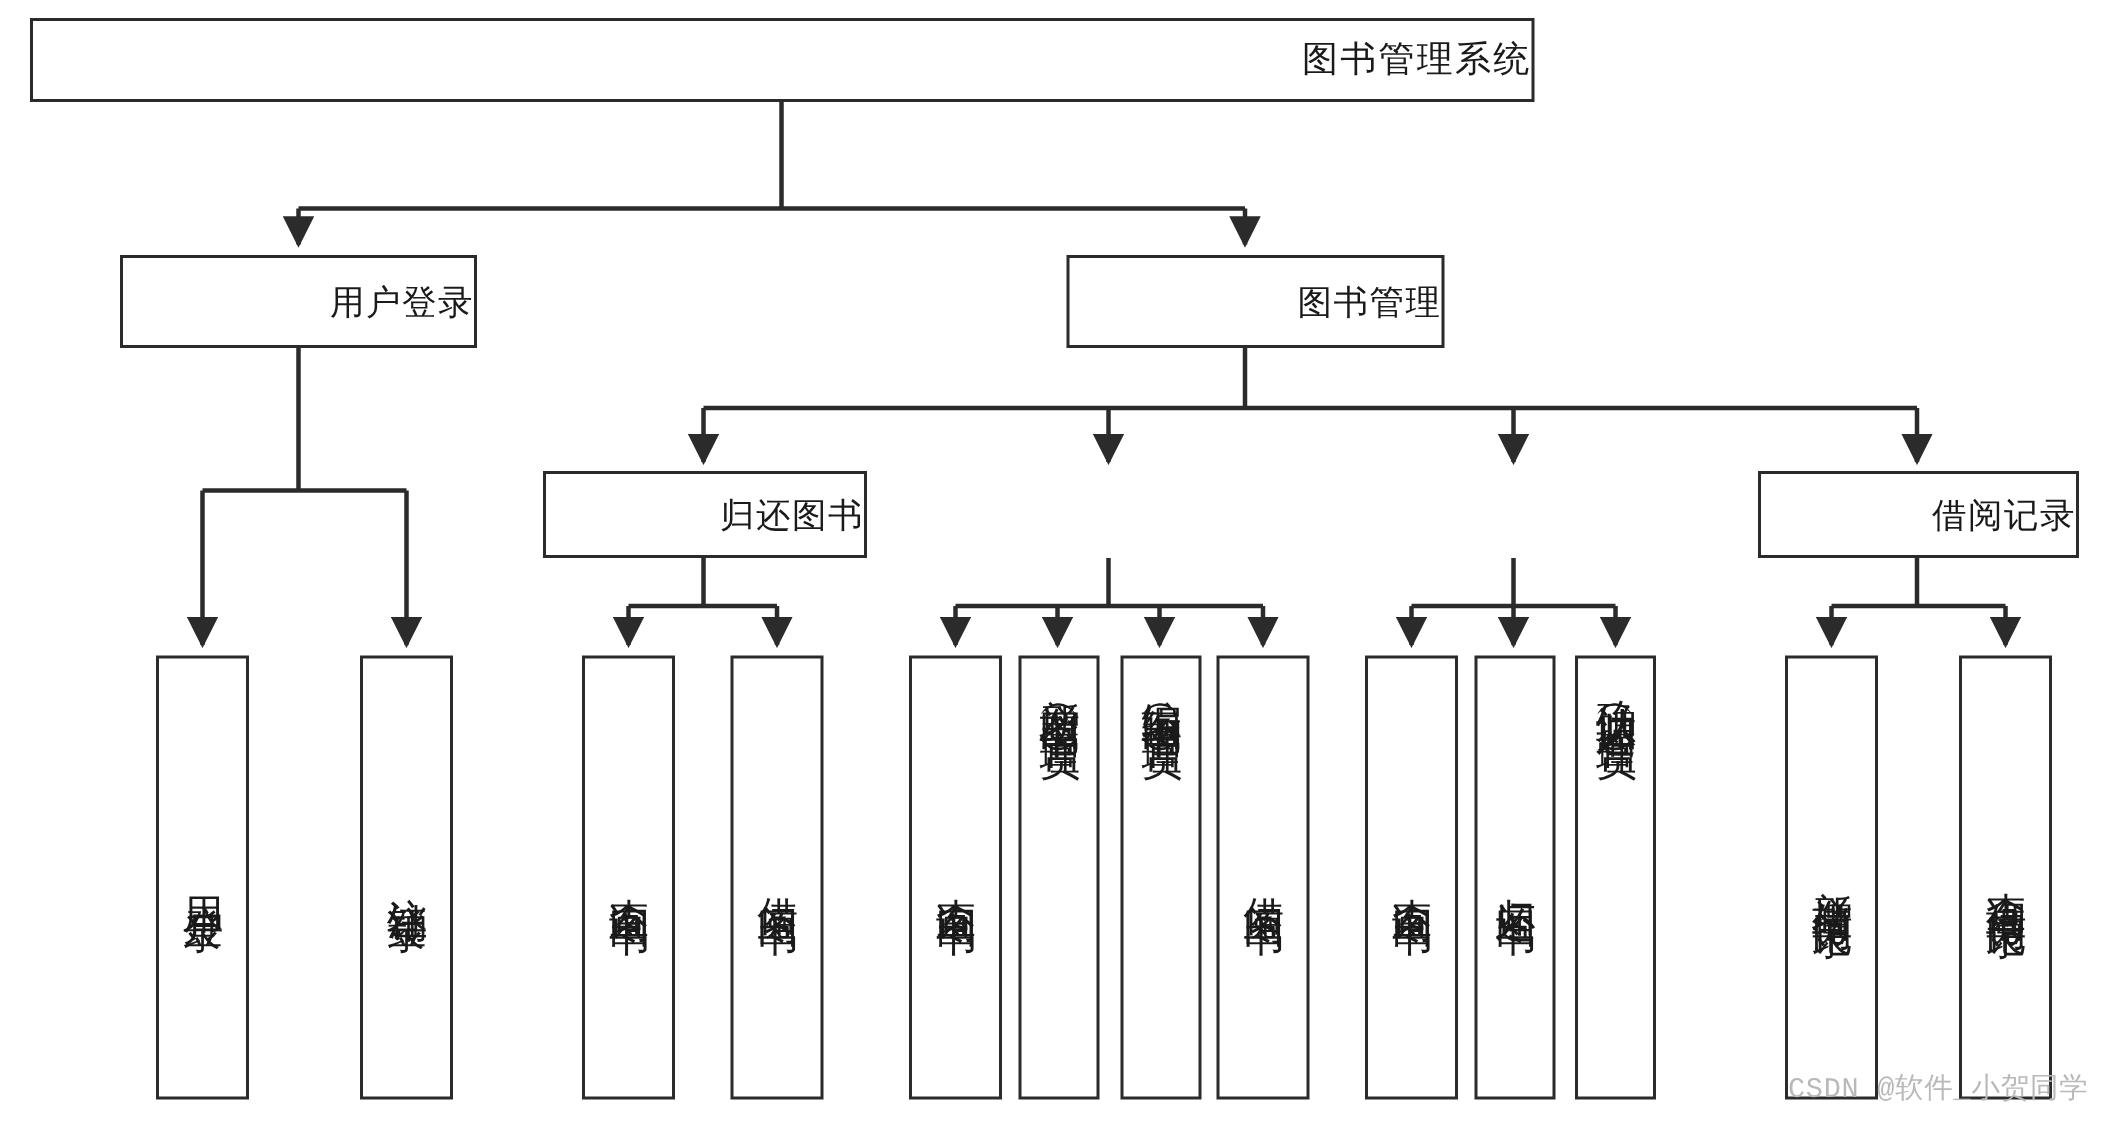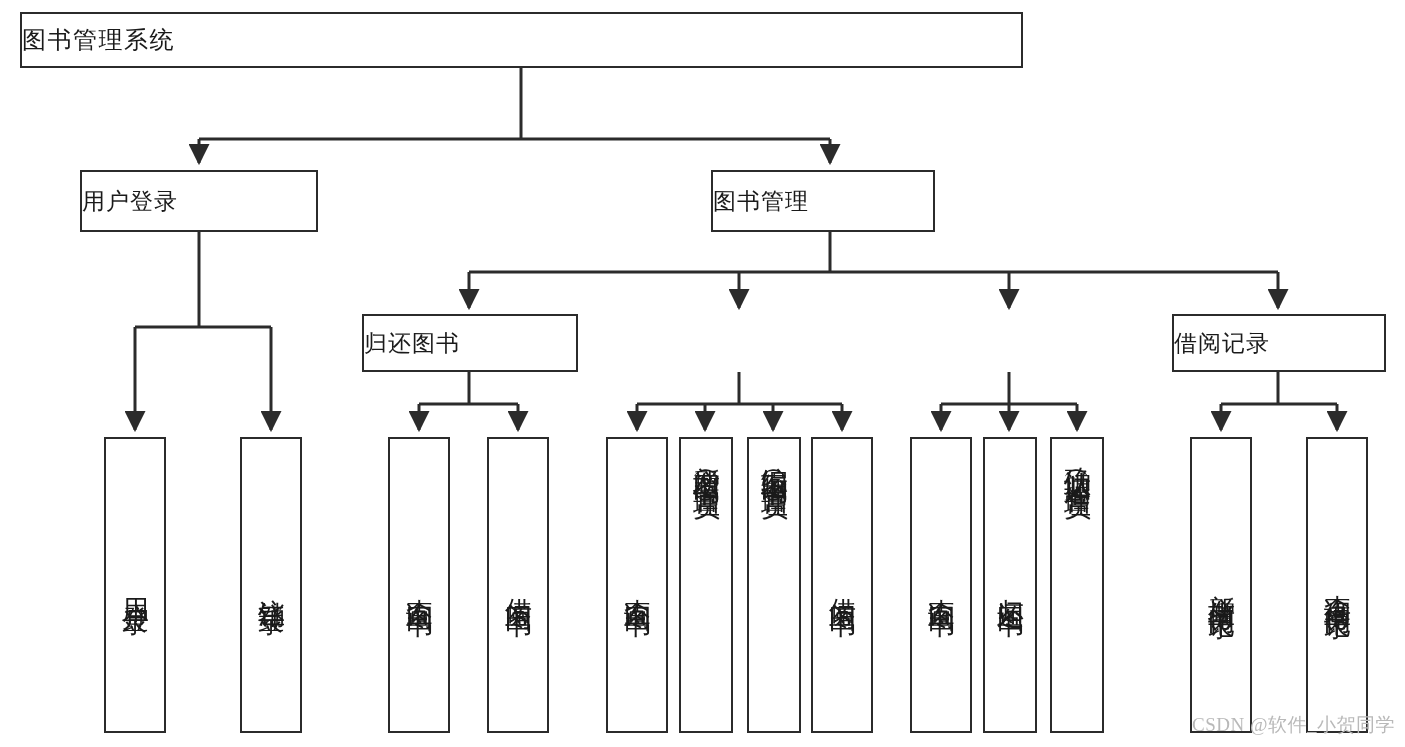--- a/index.html
+++ b/index.html
@@ -26,21 +26,21 @@
     height: 747px;
     pointer-events: none;
   }
   .node {
     position: absolute;
     box-sizing: border-box;
     background: #ffffff;
     border: 2px solid #2b2b2b;
     display: flex;
     align-items: center;
-    justify-content: flex-start;
+    justify-content: flex-end;
     color: #1a1a1a;
   }
   .node-label {
     display: block;
     text-align: center;
     line-height: 1.32;
     color: #1a1a1a;
     white-space: nowrap;
   }
   
@@ -75,21 +75,21 @@
     margin-top: 6px;
   }
   .watermark {
     position: absolute;
     left: 1192px;
     top: 712px;
     font-size: 19px;
     color: #b9b9b9;
     white-space: nowrap;
     letter-spacing: 0.5px;
-    font-family: Liberation Serif, serif;
+    font-family: Liberation Mono, monospace;
   }
 </style>
 </head>
 <body>
 
 <div id="diagram-root">
 
   <svg id="connector-layer" viewBox="0 0 1405 747" width="1405" height="747" xmlns="http://www.w3.org/2000/svg">
     <defs>
       <marker id="arrow" viewBox="0 0 10 10" refX="9" refY="5" markerWidth="7" markerHeight="7" orient="auto-start-reverse">
@@ -140,21 +140,21 @@
     </g>
   </svg>
 
   <div class="node horiz root" style="left:20px; top:12px; width:1003px; height:56px;">
     <span class="node-label">图书管理系统</span>
   </div>
 
   <div class="node horiz" style="left:80px; top:170px; width:238px; height:62px;">
     <span class="node-label">用户登录</span>
   </div>
-  <div class="node horiz" style="left:711px; top:170px; width:224px; height:62px;">
+  <div class="node horiz" style="left:711px; top:170px; width:252px; height:62px;">
     <span class="node-label">图书管理</span>
   </div>
 
   <div class="node horiz" style="left:362px; top:314px; width:216px; height:58px;">
     <span class="node-label">归还图书</span>
   </div>
   <div class="node horiz" style="left:1172px; top:314px; width:214px; height:58px;">
     <span class="node-label">借阅记录</span>
   </div>
 

